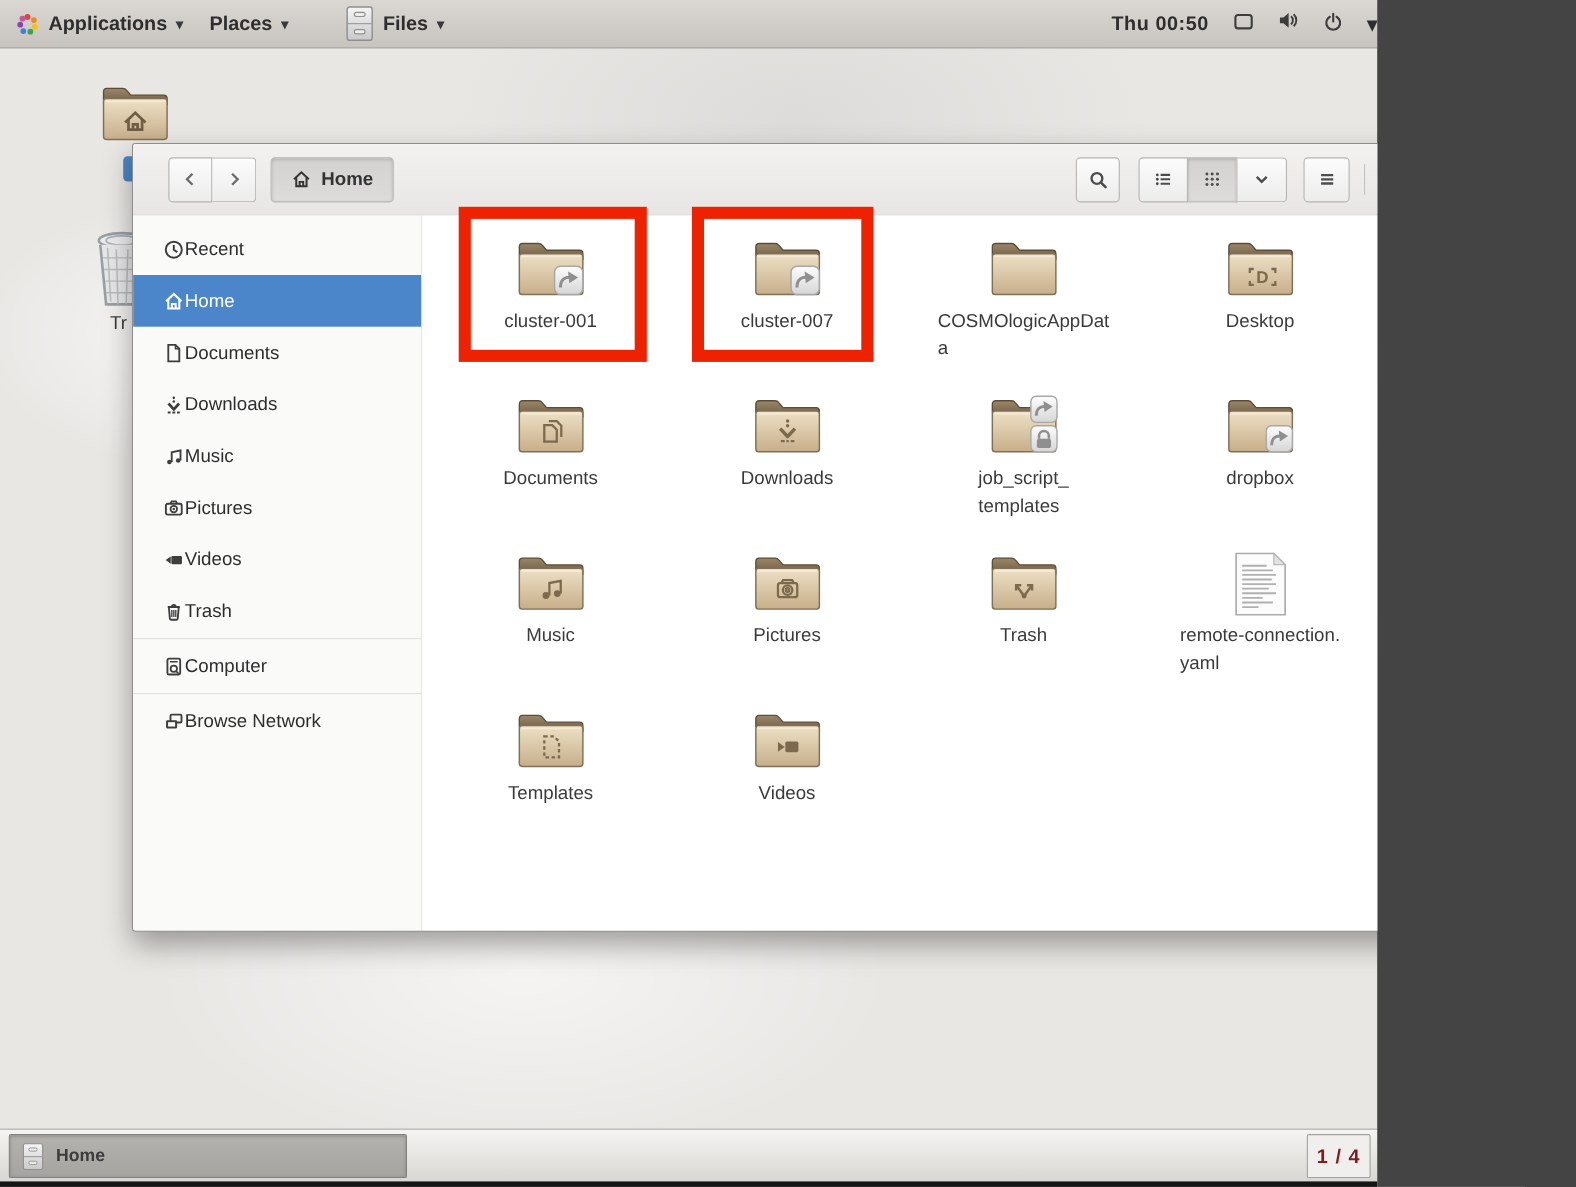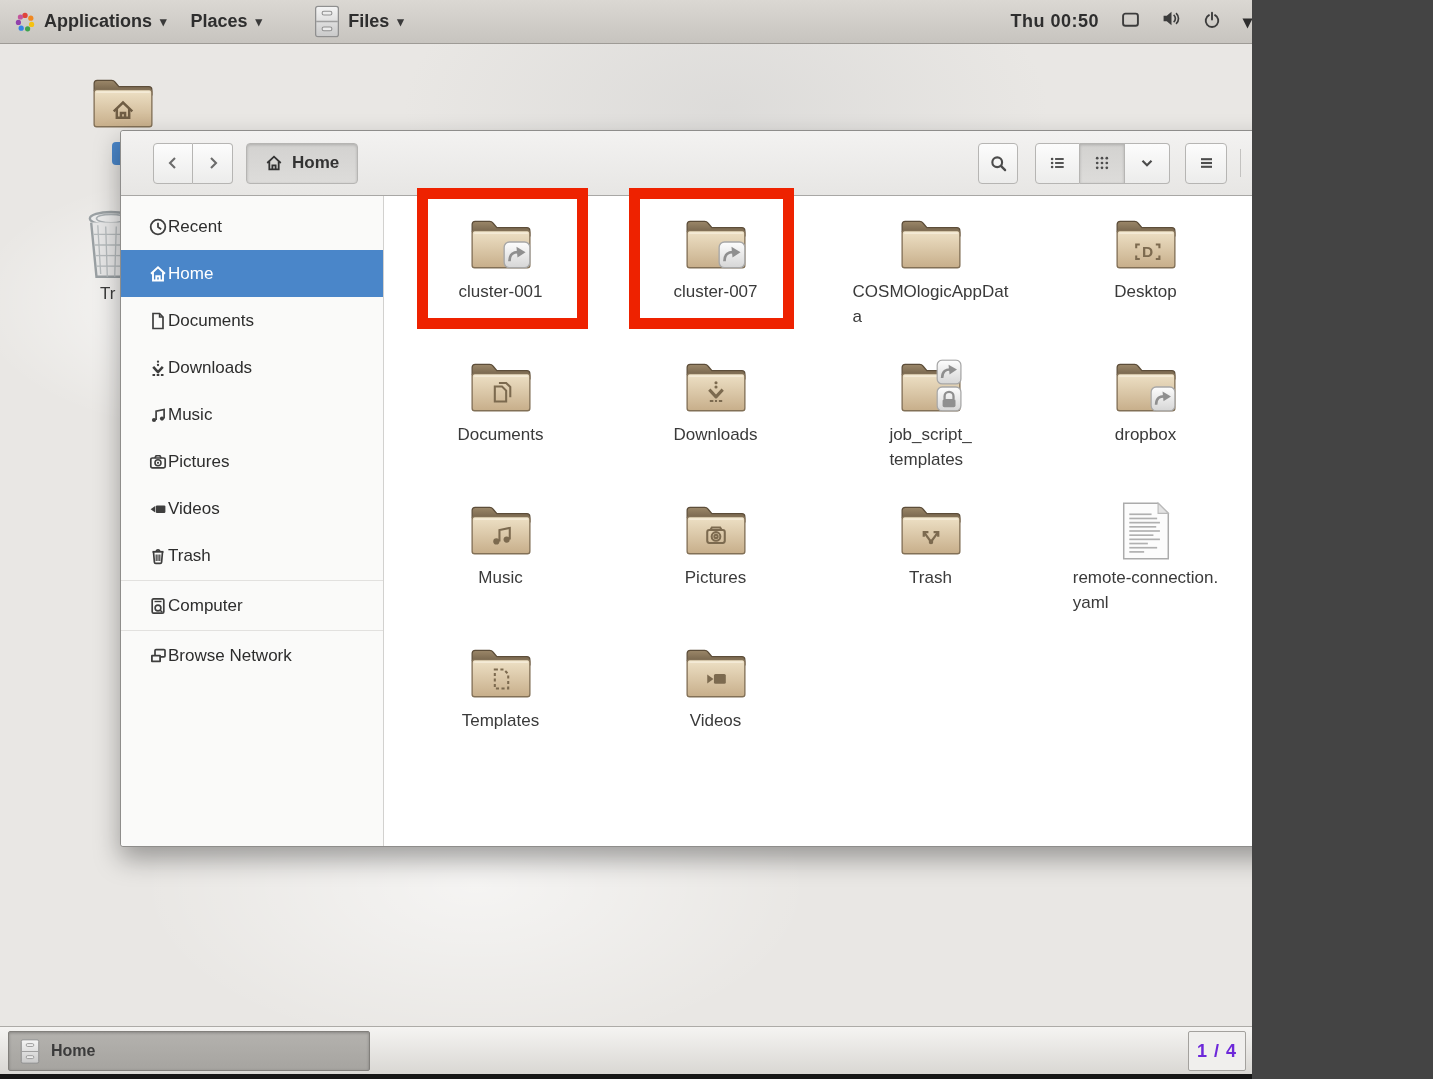--- a/index.html
+++ b/index.html
@@ -116,21 +116,21 @@
     background:linear-gradient(#b4b2ae, #a6a4a0);
     border:1px solid #82807c; border-radius:2px;
     box-shadow:inset 0 1px 3px rgba(0,0,0,.25);
     display:flex; align-items:center; gap:11px; padding:0 11px;
     color:#3b3b3b; font-size:16px; font-weight:bold;
   }
   .pager {
     position:absolute; right:6px; top:4px; width:58px; height:40px;
     background:#f0efed; border:1px solid #a3a19d; border-radius:2px;
     display:flex; align-items:center; justify-content:center;
-    color:#6d28d9; font-size:18px; font-weight:bold; letter-spacing:1px;
+    color:#7f1d1d; font-size:18px; font-weight:bold; letter-spacing:1px;
   }
 
   .ico { display:block; }
 </style>
 </head>
 <body>
 
 <svg width="0" height="0" style="position:absolute" aria-hidden="true">
   <defs>
     <linearGradient id="gFlap" x1="0" y1="0" x2="0" y2="1">

